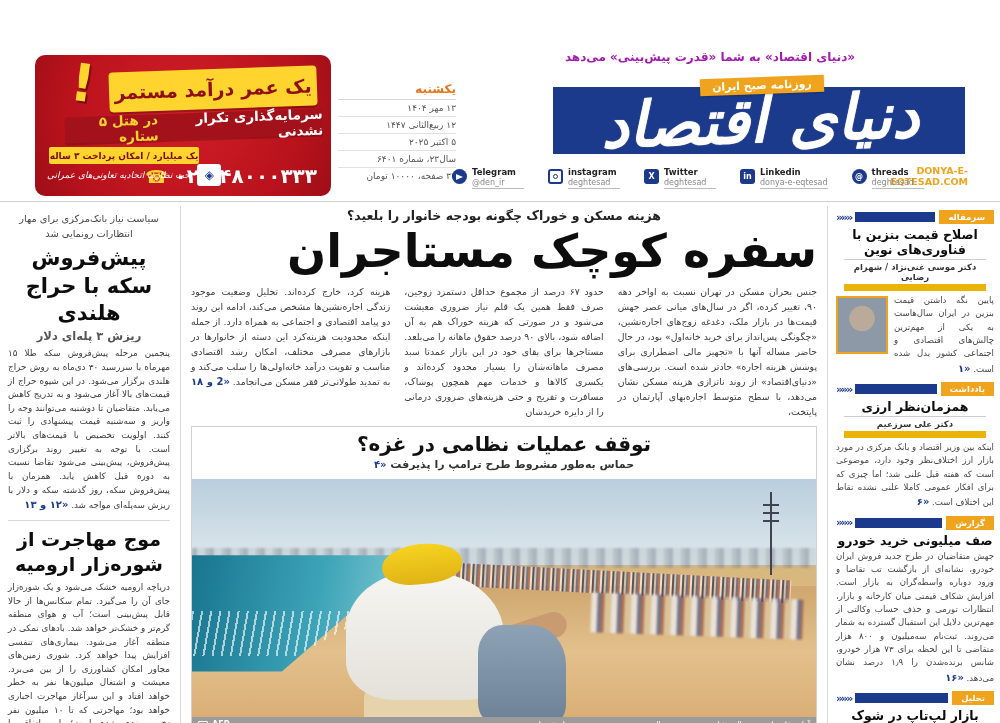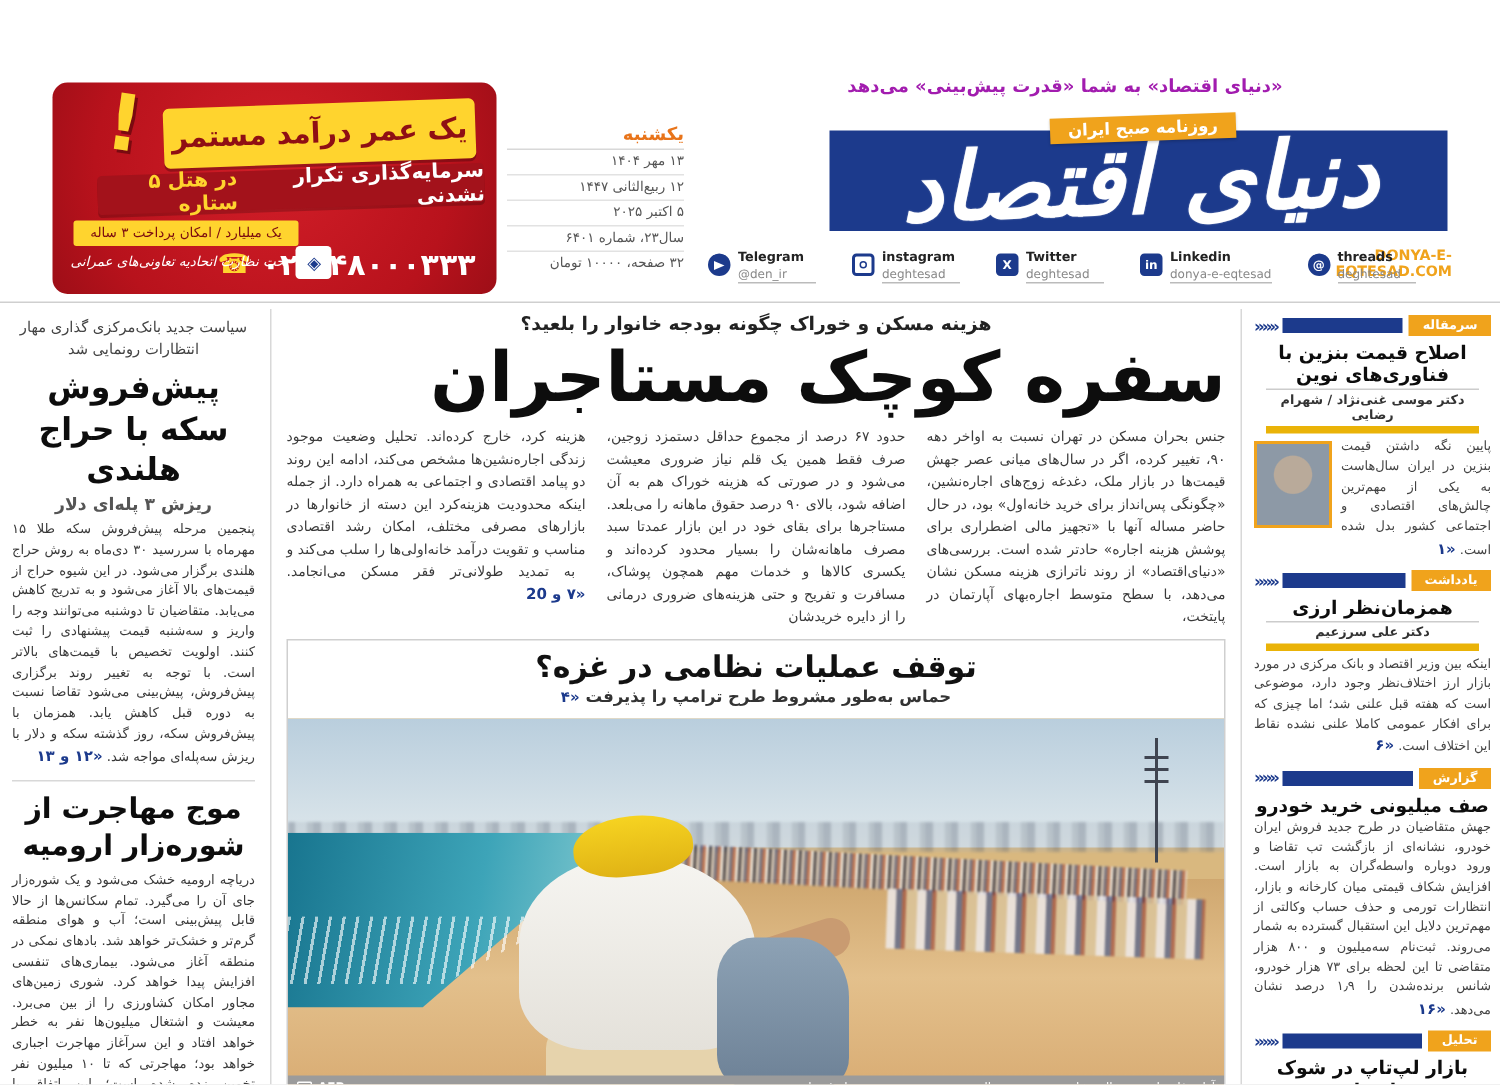--- a/index.html
+++ b/index.html
@@ -33,21 +33,21 @@
   .ad-sub {
     position:absolute; right:8px; top:58px; left:30px; height:26px;
     background:#a3121b; border-radius:3px; transform:rotate(-2deg);
     display:flex; align-items:center; justify-content:center; gap:5px;
     font-weight:bold; font-size:13.5px; color:#ffffff; box-shadow:0 2px 0 rgba(0,0,0,.2);
   }
   .ad-terms {
     position:absolute; left:14px; top:92px; width:150px; height:17px;
     background:#ffd42e; border-radius:2px;
     display:flex; align-items:center; justify-content:center;
-    font-weight:normal; font-size:9px; color:#7a0a10;
+    font-weight:bold; font-size:9px; color:#7a0a10;
   }
   .ad-phone {
     position:absolute; right:14px; bottom:8px; direction:ltr;
     color:#fff; font-weight:bold; font-size:20px; letter-spacing:1px;
     display:flex; align-items:center; gap:6px;
   }
   .ad-phone .ph-ic { color:#ffd42e; font-size:18px; }
   .ad-note {
     position:absolute; left:12px; bottom:10px; display:flex; align-items:center; gap:5px;
     color:#fff; font-size:9px; font-style:italic;
@@ -87,21 +87,21 @@
     position:absolute; left:700px; top:77px; z-index:3;
     background:#f0a31c; color:#fff; font-weight:bold; font-size:11px;
     padding:2px 12px; transform:rotate(-2deg); box-shadow:0 1px 2px rgba(0,0,0,.2);
   }
   .website {
     position:absolute; left:878px; top:165px; width:90px; direction:ltr; text-align:right;
     color:#f0a31c; font-weight:bold; font-size:9.5px; z-index:4;
   }
 
   
-  .social { position:absolute; left:472px; top:168px; display:flex; gap:24px; direction:ltr; z-index:4;align-items:center; }
+  .social { position:absolute; left:452px; top:168px; display:flex; gap:24px; direction:ltr; z-index:4;align-items:center; }
   .soc { display:flex; gap:5px; align-items:flex-start; }
   .soc-ic {
     width:15px; height:15px; background:#1c3a8c; color:#fff;
     display:flex; align-items:center; justify-content:center;
     font-size:8px; font-weight:bold; flex:0 0 auto; margin-top:1px;
   }
   .soc-ic.round { border-radius:50%; }
   .soc-ic.sq { border-radius:3px; }
   .soc-ic.outline { background:#fff; border:2px solid #1c3a8c; color:#1c3a8c; }
   .tg-plane { width:0; height:0; border-top:3px solid transparent; border-bottom:3px solid transparent; border-left:7px solid #fff; }
@@ -168,21 +168,21 @@
   .lc-div { border-top:1px solid #d8d8d8; margin:7px 0 6px; }
   .mig-title { text-align:center; font-size:19px; font-weight:bold; color:#0d0d0d; line-height:1.35; margin-bottom:3px; }
 
   
   .sec { margin-bottom:6px; }
   .sec-head { display:flex; align-items:center; gap:4px; direction:rtl; margin-bottom:3px; }
   .sec-label { background:#f0a31c; color:#fff; font-weight:bold; font-size:8.5px; padding:2px 9px; }
   .sec-bar { flex:1; height:10px; background:#1c3a8c; }
   .sec-chev { color:#1c3a8c; font-weight:bold; font-size:11px; letter-spacing:-2px; }
   .sec-title { text-align:center; font-weight:bold; font-size:12.5px; color:#0d0d0d; margin:2px 0; }
-  .sec-byline { text-align:center; font-size:8.5px; font-weight:bold; color:#333; border-top:1px solid #ccc; border-bottom:5px solid #eab308; padding:2px 0; margin:2px 8px 3px; }
+  .sec-byline { text-align:center; font-size:8.5px; font-weight:bold; color:#333; border-top:1px solid #ccc; border-bottom:7px solid #eab308; padding:2px 0; margin:2px 8px 3px; }
   .sec-body { font-size:8.6px; line-height:1.55; text-align:justify; color:#444; }
   .portrait { float:left; width:52px; height:58px; border:2px solid #f0a31c; margin:2px 6px 2px 0;
     background:radial-gradient(circle at 50% 38%, #b9aa9a 0 30%, #8d99a6 32% 100%); }
 </style>
 </head>
 <body>
 
 <div class="page">
 
   <div class="header">
@@ -325,21 +325,21 @@
     </div>
 
     <div class="center">
       <div class="kicker">هزینه مسکن و خوراک چگونه بودجه خانوار را بلعید؟</div>
       <div class="headline">سفره کوچک مستاجران</div>
       <div class="lead-cols">
         <div class="lead-col">جنس بحران مسکن در تهران نسبت به اواخر دهه ۹۰، تغییر کرده، اگر در سال‌های میانی عصر جهش قیمت‌ها در بازار ملک، دغدغه زوج‌های اجاره‌نشین، «چگونگی پس‌انداز برای خرید خانه‌اول» بود، در حال حاضر مساله آنها با «تجهیز مالی اضطراری برای پوشش هزینه اجاره» حادتر شده است. بررسی‌های «دنیای‌اقتصاد» از روند ناترازی هزینه مسکن نشان می‌دهد، با سطح متوسط اجاره‌بهای آپارتمان در پایتخت،</div>
         <div class="lead-col">حدود ۶۷ درصد از مجموع حداقل دستمزد زوجین، صرف فقط همین یک قلم نیاز ضروری معیشت می‌شود و در صورتی که هزینه خوراک هم به آن اضافه شود، بالای ۹۰ درصد حقوق ماهانه را می‌بلعد. مستاجرها برای بقای خود در این بازار عمدتا سبد مصرف ماهانه‌شان را بسیار محدود کرده‌اند و یکسری کالاها و خدمات مهم همچون پوشاک، مسافرت و تفریح و حتی هزینه‌های ضروری درمانی را از دایره خریدشان</div>
         <div class="lead-col">
           <span>هزینه کرد، خارج کرده‌اند. تحلیل وضعیت موجود زندگی اجاره‌نشین‌ها مشخص می‌کند، ادامه این روند دو پیامد اقتصادی و اجتماعی به همراه دارد. از جمله اینکه محدودیت هزینه‌کرد این دسته از خانوارها در بازارهای مصرفی مختلف، امکان رشد اقتصادی مناسب و تقویت درآمد خانه‌اولی‌ها را سلب می‌کند و به تمدید طولانی‌تر فقر مسکن می‌انجامد. </span>
-          <span class="pageref">«۷ و 20</span>
+          <span class="pageref">«2 و ۱۸</span>
         </div>
       </div>
 
       <div class="gaza">
         <div class="gaza-head">
           <div class="gaza-title">توقف عملیات نظامی در غزه؟</div>
           <div class="gaza-sub">
             <span>حماس به‌طور مشروط طرح ترامپ را پذیرفت</span>
             <span class="pageref">«۴</span>
           </div>
@@ -367,21 +367,21 @@
               <span class="cam"></span>
               <span>AFP</span>
             </span>
           </div>
         </div>
       </div>
     </div>
 
     <div class="leftcol">
       <div>
-        <div class="lc-kicker">سیاست جدید بانک‌مرکزی گذاری مهار انتظارات رونمایی شد</div>
+        <div class="lc-kicker">سیاست نیاز بانک‌مرکزی برای مهار انتظارات رونمایی شد</div>
         <div class="lc-title">پیش‌فروش سکه با حراج هلندی</div>
         <div class="lc-sub">ریزش ۳ پله‌ای دلار</div>
         <div class="lc-body">
           <span>پنجمین مرحله پیش‌فروش سکه طلا ۱۵ مهرماه با سررسید ۳۰ دی‌ماه به روش حراج هلندی برگزار می‌شود. در این شیوه حراج از قیمت‌های بالا آغاز می‌شود و به تدریج کاهش می‌یابد. متقاضیان تا دوشنبه می‌توانند وجه را واریز و سه‌شنبه قیمت پیشنهادی را ثبت کنند. اولویت تخصیص با قیمت‌های بالاتر است. با توجه به تغییر روند برگزاری پیش‌فروش، پیش‌بینی می‌شود تقاضا نسبت به دوره قبل کاهش یابد. همزمان با پیش‌فروش سکه، روز گذشته سکه و دلار با ریزش سه‌پله‌ای مواجه شد. </span>
           <span class="pageref">«۱۲ و ۱۳</span>
         </div>
       </div>
 
       <div class="lc-div"></div>
 

